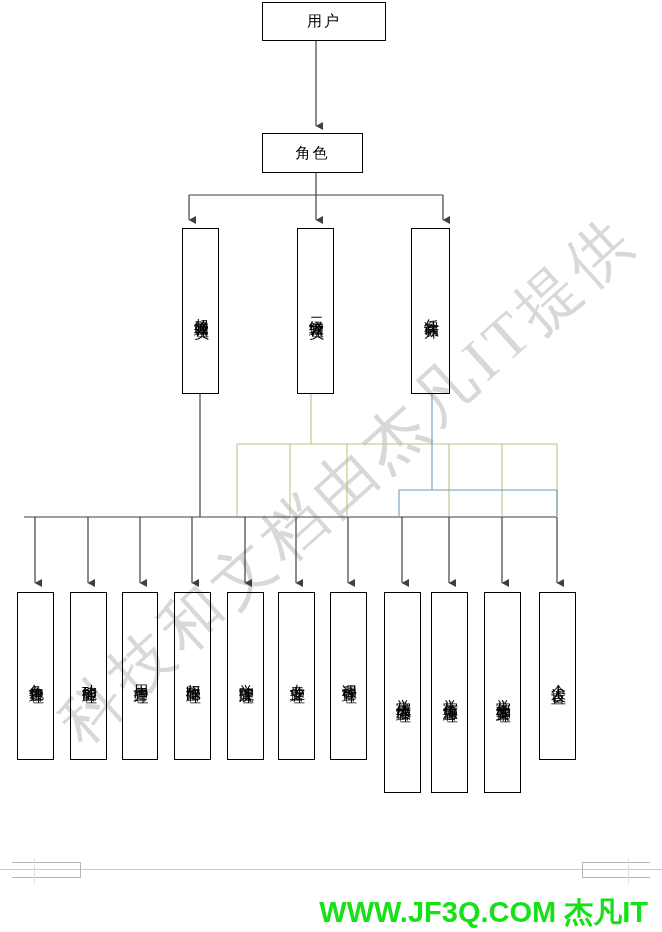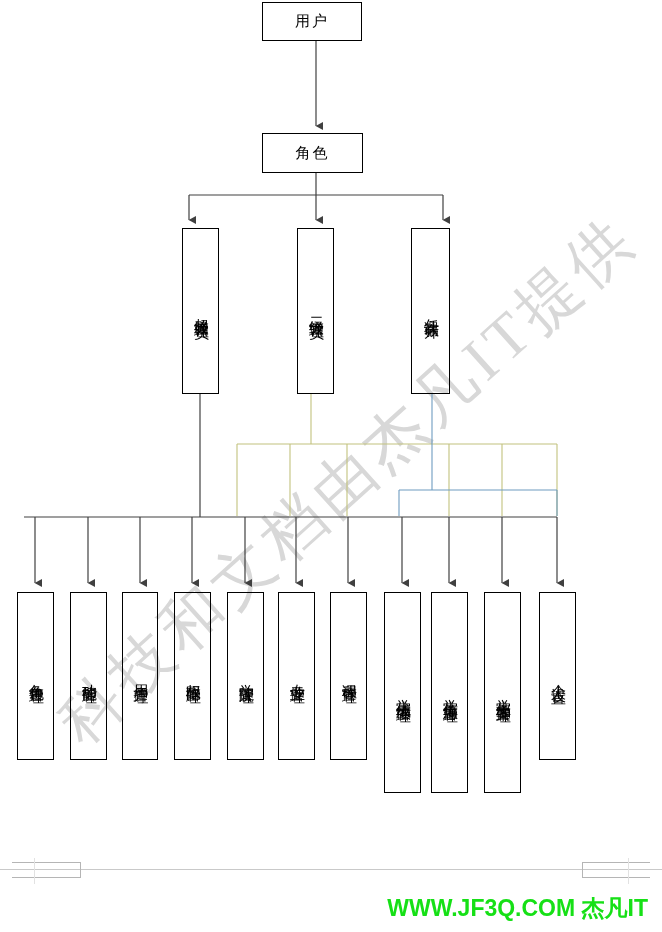--- a/index.html
+++ b/index.html
@@ -61,21 +61,21 @@
     position:absolute;top:0;width:60px;height:26px;
   }
   .crop-mark span{position:absolute;background:#b5b5b5;}
   .footer-brand{
     position:absolute;
     left:0;top:893px;width:648px;
     text-align:right;
     color:#16e016;
     font-family:"Liberation Sans","DejaVu Sans",sans-serif;
     font-weight:bold;
-    font-size:23px;
+    font-size:29px;
     letter-spacing:0px;
     white-space:nowrap;
   }
 </style>
 </head>
 <body>
 
 <div id="diagram-root">
 
   <div class="watermark-layer">
@@ -129,21 +129,21 @@
     </g>
 
     <g stroke="#6e9cc0" stroke-width="1.1" fill="none">
       <line x1="432" y1="394" x2="432" y2="490"></line>
       <line x1="399" y1="490" x2="557" y2="490"></line>
       <line x1="399" y1="490" x2="399" y2="516"></line>
       <line x1="557" y1="490" x2="557" y2="516"></line>
     </g>
   </svg>
 
-  <div class="node-box" style="left:262px;top:2px;width:100px;height:39px;">
+  <div class="node-box" style="left:262px;top:2px;width:124px;height:39px;">
     <span class="node-label-h">用户</span>
   </div>
 
   <div class="node-box" style="left:262px;top:133px;width:101px;height:40px;">
     <span class="node-label-h">角色</span>
   </div>
 
   <div class="node-box" style="left:182px;top:228px;width:37px;height:166px;">
     <span class="node-label-v">超级管理员</span>
   </div>

